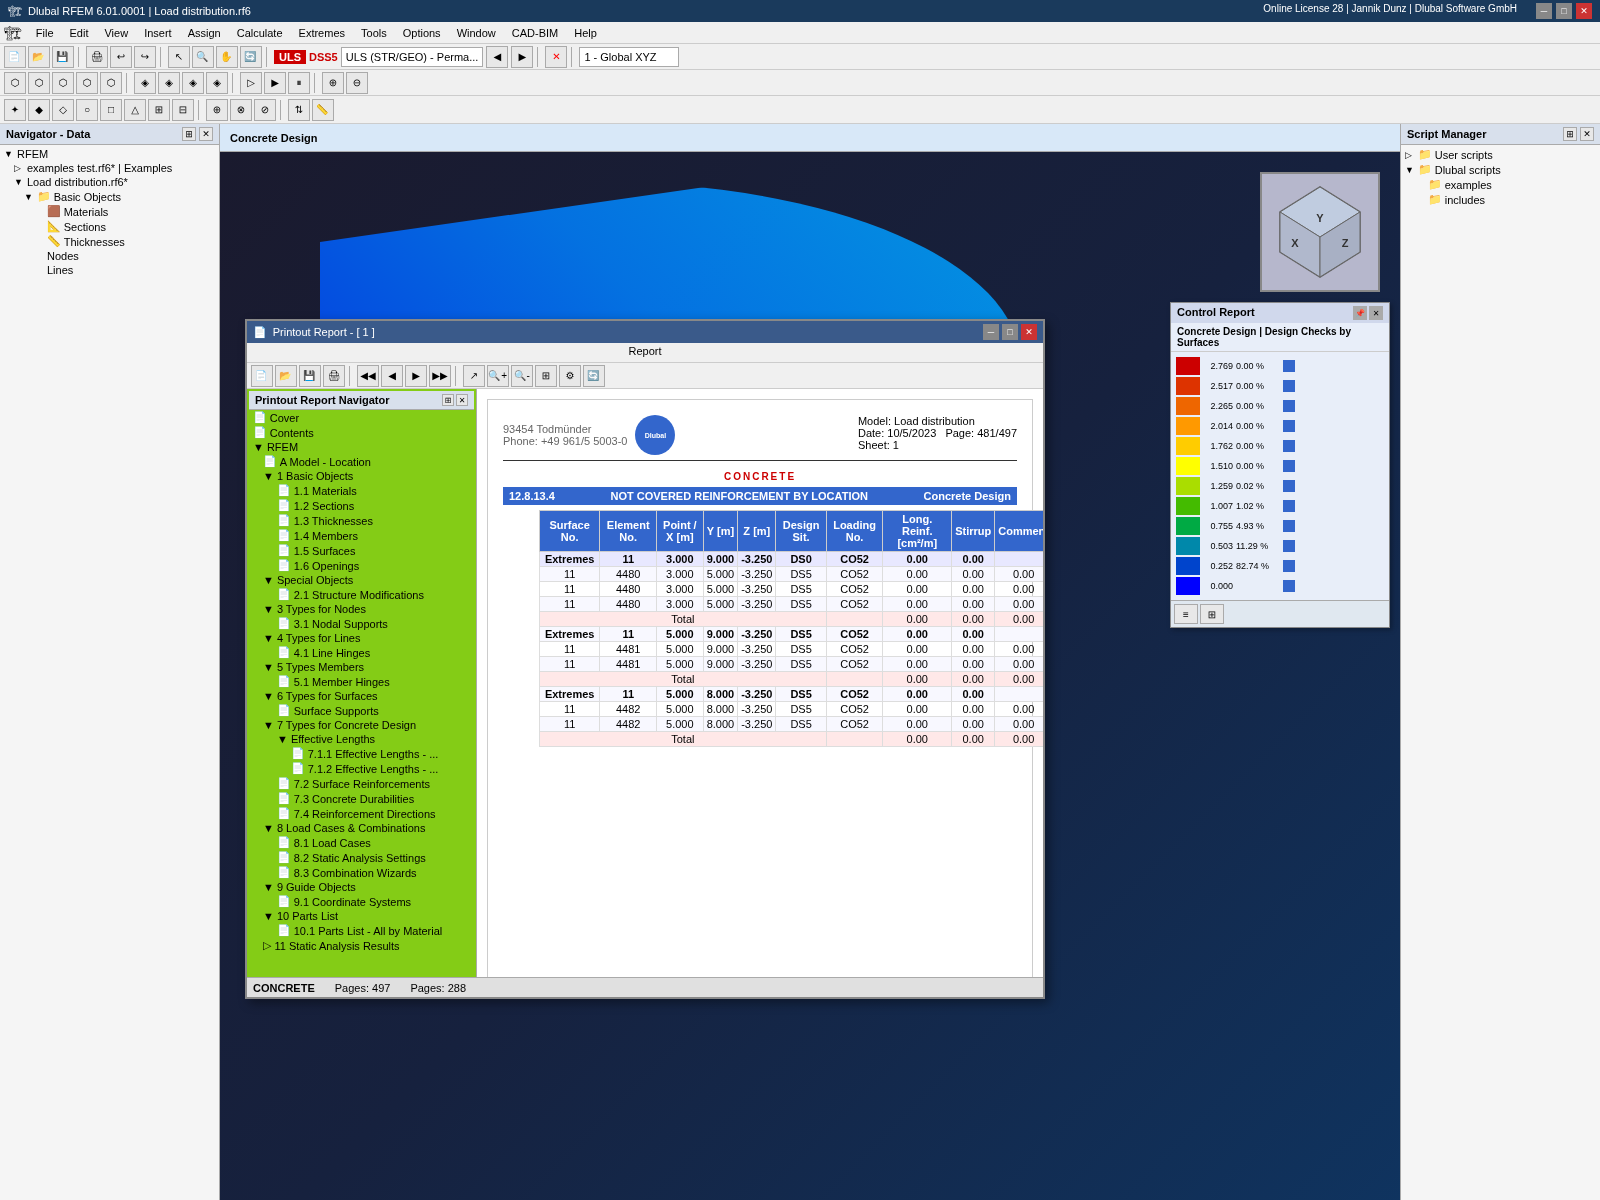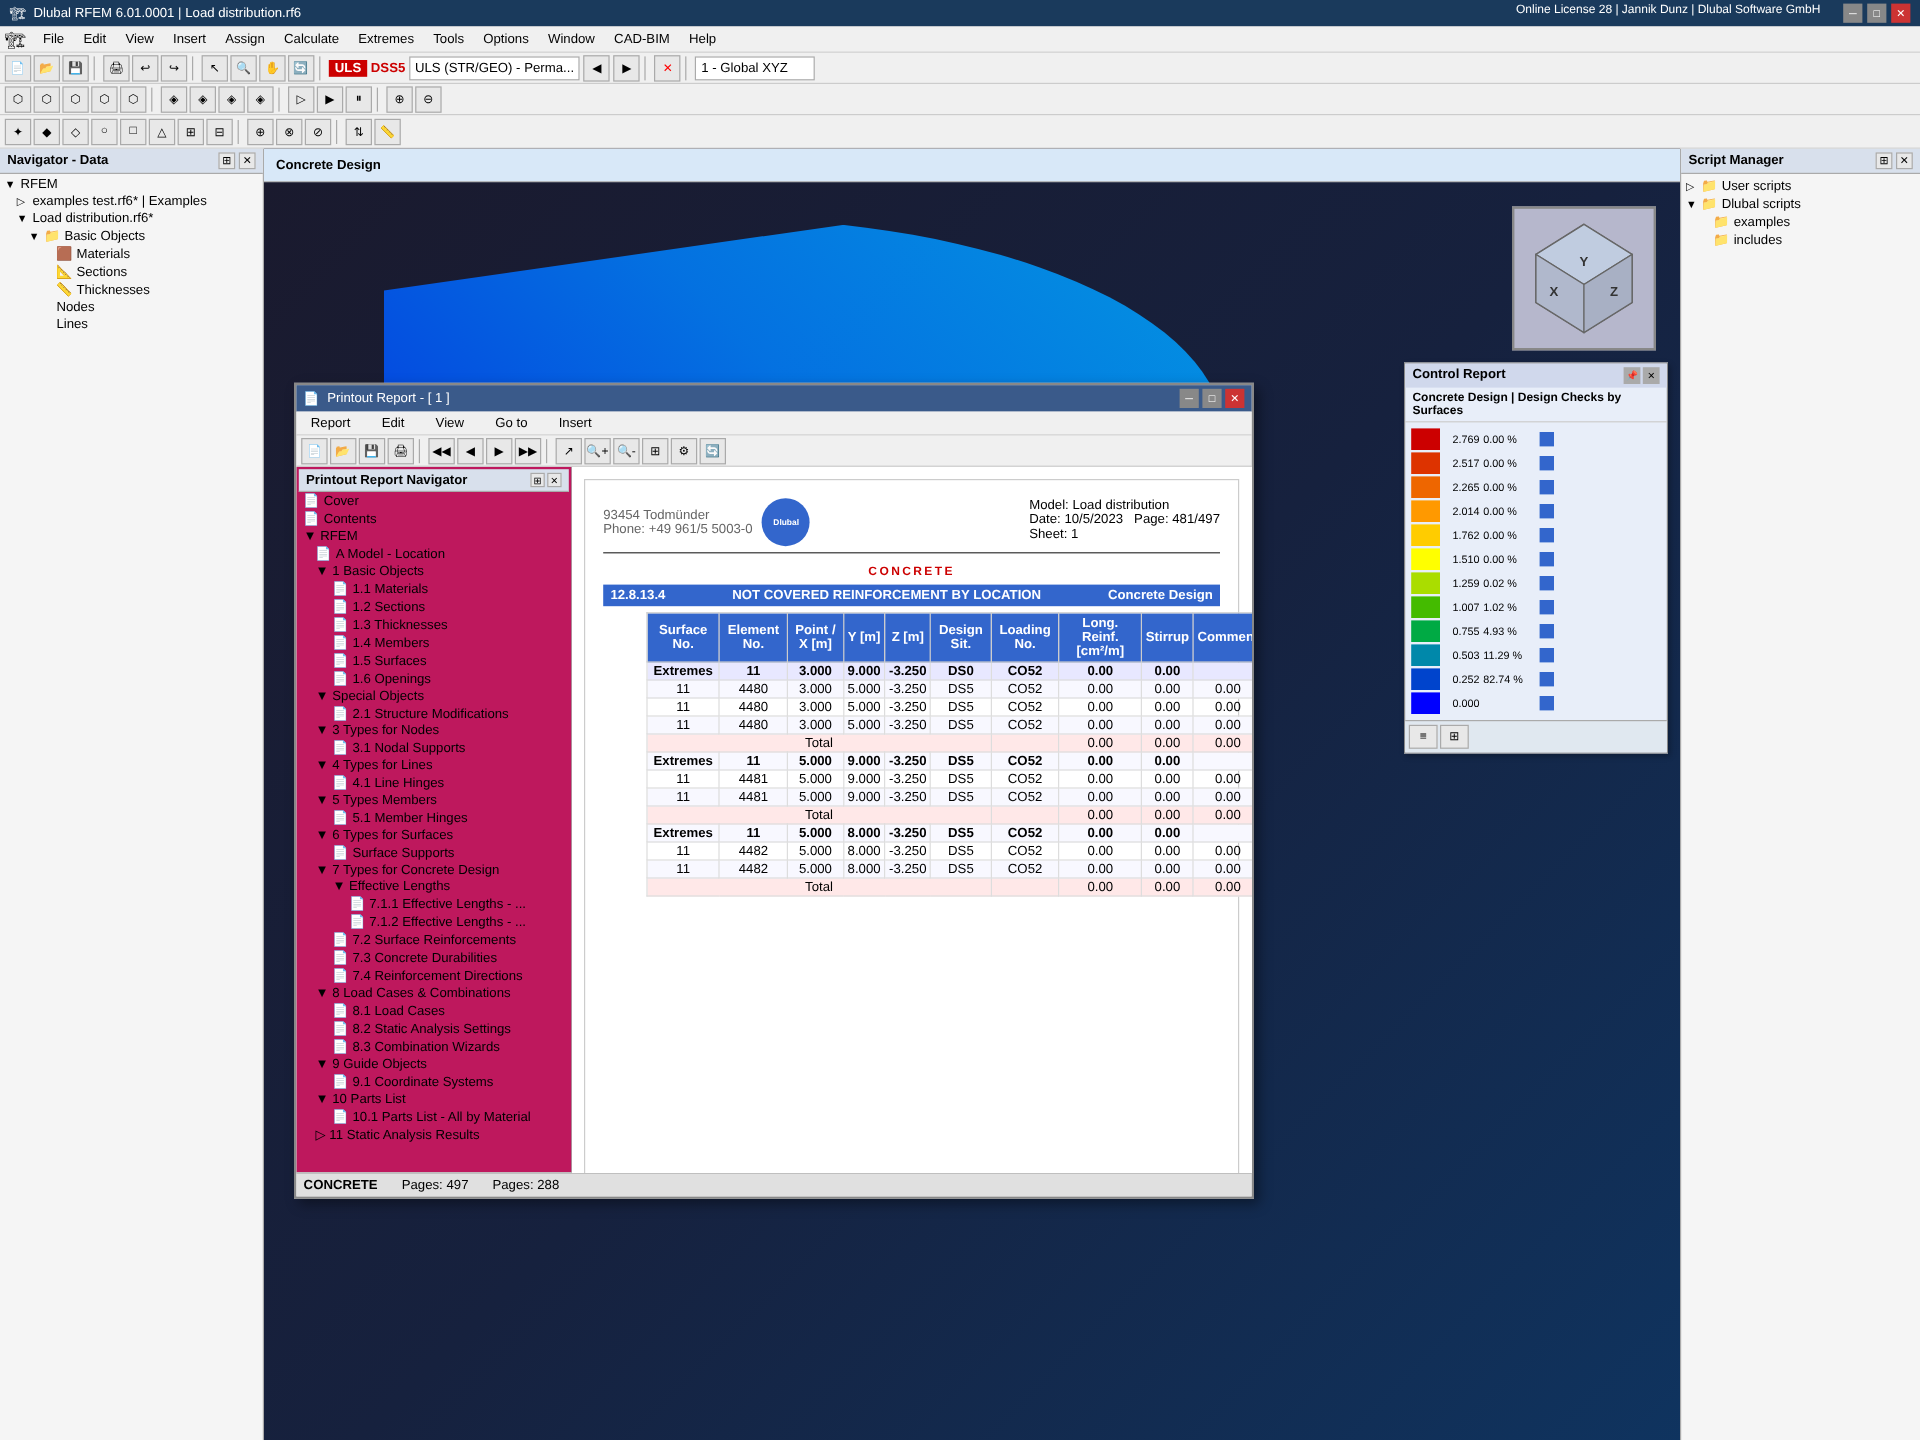--- a/index.html
+++ b/index.html
@@ -59,24 +59,24 @@
     .color-bar-row { display: flex; align-items: center; height: 20px; }
     .color-swatch { width: 24px; height: 18px; margin: 1px; }
     .color-value { font-size: 9px; width: 35px; text-align: right; padding-right: 3px; }
     .color-pct { font-size: 9px; width: 45px; }
     .color-indicator { width: 12px; height: 12px; background: #3366cc; margin-left: 2px; }
     .cp-colors-area { padding: 4px; }
 
     
     .printout-window { position: absolute; left: 25px; top: 195px; width: 800px; height: 680px; background: #f0f0f0; border: 2px solid #888; box-shadow: 4px 4px 10px rgba(0,0,0,0.4); display: flex; flex-direction: column; z-index: 50; }
     .pw-titlebar { background: #3a5a8a; color: white; height: 22px; display: flex; align-items: center; padding: 0 6px; justify-content: space-between; flex-shrink: 0; }
-    .pw-menubar { background: #f0f0f0; height: 20px; display: flex; align-items: center; padding: 0 4px; border-bottom: 1px solid #ccc; gap: 10px; flex-shrink: 0; }
+    .pw-menubar { background: #f0f0f0; height: 20px; display: flex; align-items: center; padding: 0 4px; border-bottom: 1px solid #ccc; gap: 10px; flex-shrink: 0; flex-direction: column; }
     .pw-toolbar { background: #f0f0f0; height: 26px; display: flex; align-items: center; padding: 0 4px; border-bottom: 1px solid #ccc; gap: 2px; flex-shrink: 0; }
     .pw-body { display: flex; flex: 1; overflow: hidden; }
-    .pw-navigator { width: 230px; background: #be185d; border-right: 1px solid #aaa; overflow-y: auto; padding: 2px; }
+    .pw-navigator { width: 230px; background: #84cc16; border-right: 1px solid #aaa; overflow-y: auto; padding: 2px; }
     .pw-content { flex: 1; background: white; overflow: auto; padding: 10px; }
     .pw-statusbar { height: 20px; background: #e0e0e0; border-top: 1px solid #aaa; display: flex; align-items: center; padding: 0 6px; flex-shrink: 0; }
 
     
     .report-page { background: white; border: 1px solid #ccc; padding: 15px; font-size: 8px; min-height: 600px; }
     .report-header { display: flex; justify-content: space-between; margin-bottom: 10px; font-size: 8px; border-bottom: 1px solid #333; padding-bottom: 5px; }
     .dlubal-logo { width: 40px; height: 40px; background: #3366cc; border-radius: 50%; display: flex; align-items: center; justify-content: center; color: white; font-size: 7px; font-weight: bold; }
     .report-title-section { font-size: 10px; font-weight: bold; text-align: center; color: #cc0000; letter-spacing: 2px; margin: 5px 0; }
     .report-table { width: 100%; border-collapse: collapse; font-size: 7px; margin-left: 36px; }
     .report-table th { background: #3366cc; color: white; padding: 2px 3px; border: 1px solid #ccc; text-align: center; }

